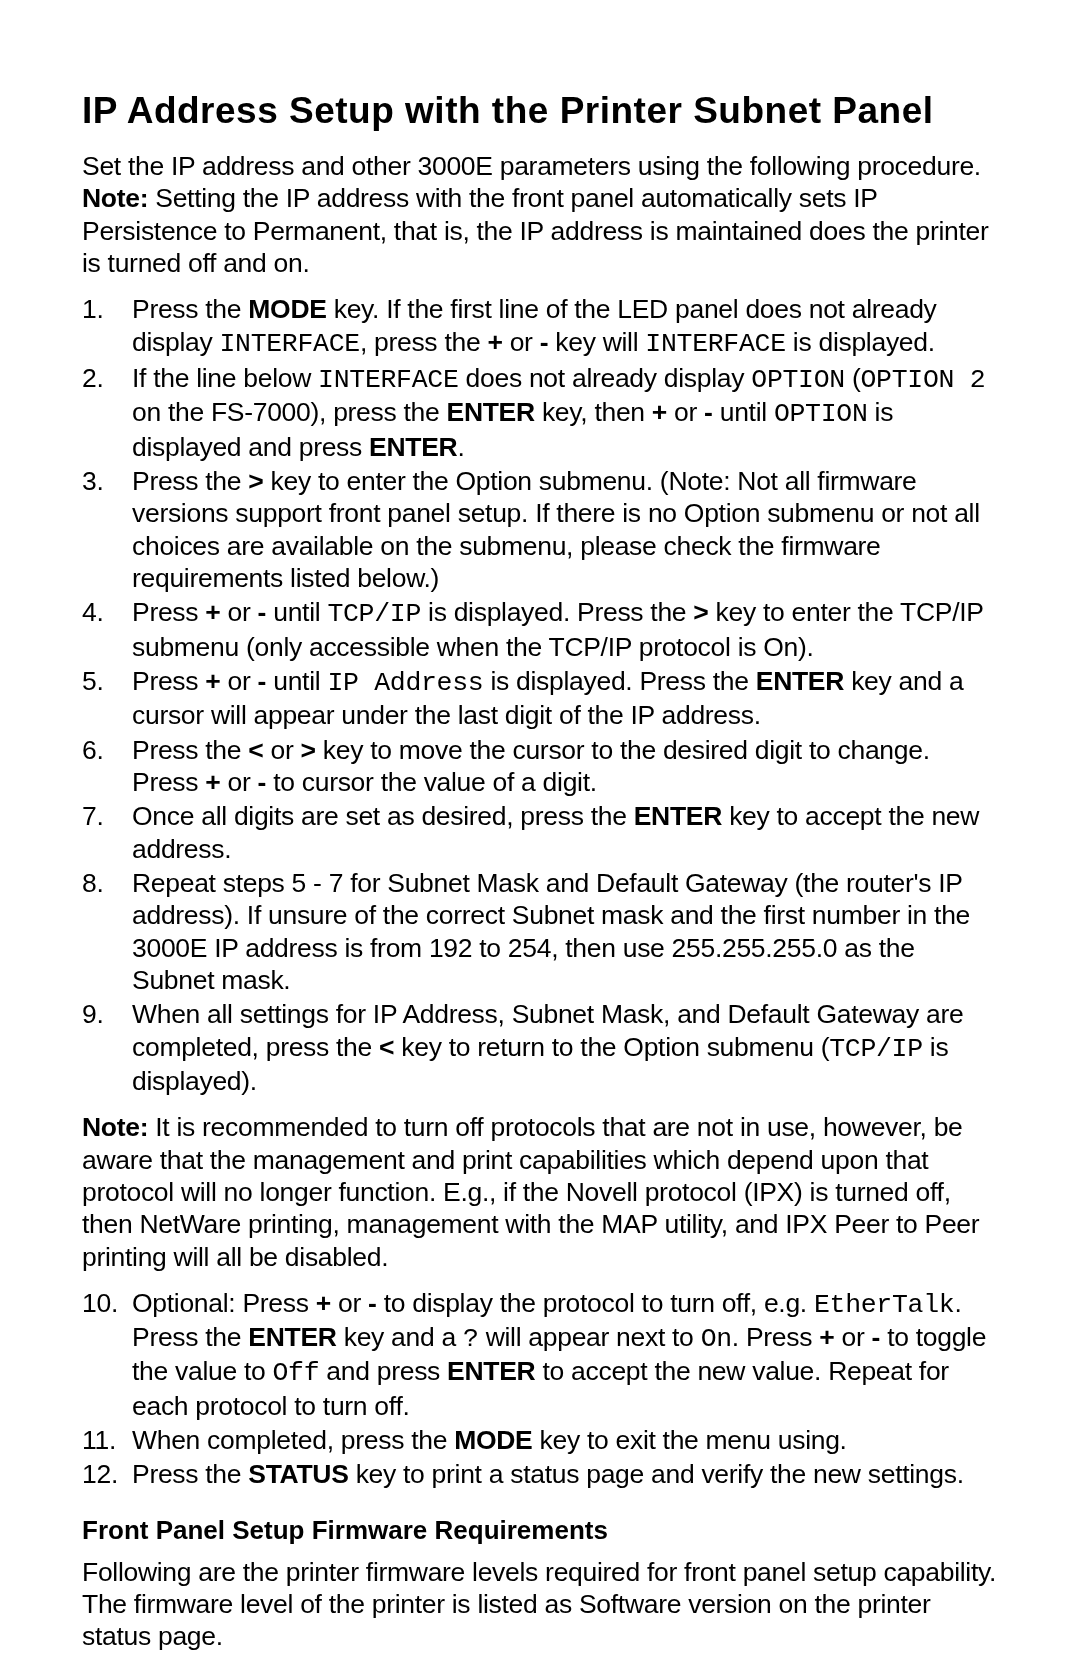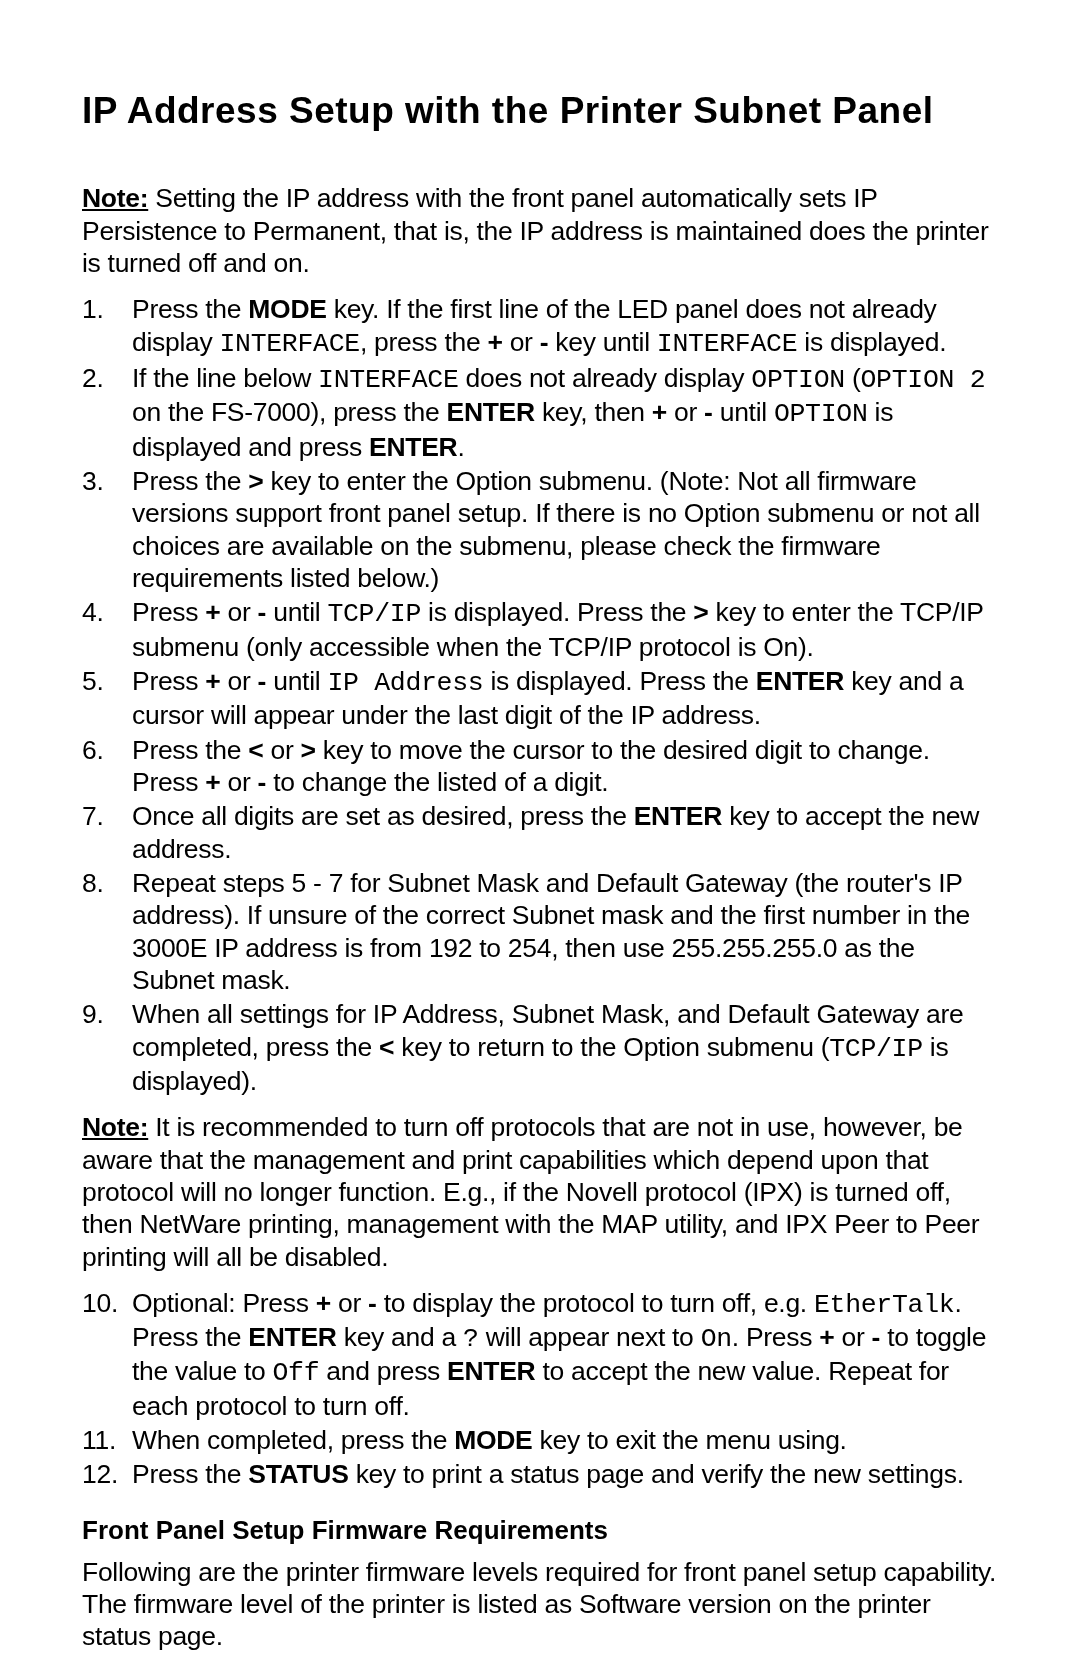--- a/index.html
+++ b/index.html
@@ -26,21 +26,20 @@
     font-weight: bold;
     margin: 24px 0 10px 0;
   }
   p.body, .intro, .note-para, .firmware-intro {
     font-size: 26.5px;
     line-height: 1.22;
     margin: 0 0 14px 0;
     letter-spacing: -0.3px;
   }
   .note-label {
-    text-decoration: underline;
   }
   ol.steps {
     list-style: none;
     margin: 0 0 14px 0;
     padding: 0;
     font-size: 26.5px;
     line-height: 1.22;
     letter-spacing: -0.3px;
     counter-reset: step var(--start, 0);
   }
@@ -62,42 +61,42 @@
   }
   .b { font-weight: bold; }
   .i { }
 </style>
 </head>
 <body>
 
 <h1 class="title">IP Address Setup with the Printer Subnet Panel</h1>
 
 <p class="intro">
-  <br>
+  <span>Set the IP address and other 3000E parameters using the following procedure.</span><br>
   <span class="b note-label">Note:</span><span> Setting the IP address with the front panel automatically sets IP Persistence to Permanent, that is, the IP address is maintained does the printer is turned off and on.</span>
 </p>
 
 <ol class="steps">
   <li>
-    <span>Press the </span><span class="b">MODE</span><span> key. If the first line of the LED panel does not already display </span><span class="mono">INTERFACE</span><span>, press the </span><span class="b">+</span><span> or </span><span class="b">-</span><span> key until </span><span class="mono">INTERFACE</span><span> is displayed.</span>
+    <span>Press the </span><span class="b">MODE</span><span> key. If the first line of the LED panel does not already display </span><span class="mono">INTERFACE</span><span>, press the </span><span class="b">+</span><span> or </span><span class="b">-</span><span> key will </span><span class="mono">INTERFACE</span><span> is displayed.</span>
   </li>
   <li>
     <span>If the line below </span><span class="mono">INTERFACE</span><span> does not already display </span><span class="mono">OPTION</span><span> (</span><span class="mono">OPTION 2</span><span> on the FS-7000), press the </span><span class="b">ENTER</span><span> key, then </span><span class="b">+</span><span> or </span><span class="b">-</span><span> until </span><span class="mono">OPTION</span><span> is displayed and press </span><span class="b">ENTER</span><span>.</span>
   </li>
   <li>
     <span>Press the </span><span class="b">&gt;</span><span> key to enter the Option submenu. (Note: Not all firmware versions support front panel setup. If there is no Option submenu or not all choices are available on the submenu, please check the firmware requirements listed below.)</span>
   </li>
   <li>
     <span>Press </span><span class="b">+</span><span> or </span><span class="b">-</span><span> until </span><span class="mono">TCP/IP</span><span> is displayed. Press the </span><span class="b">&gt;</span><span> key to enter the TCP/IP submenu (only accessible when the TCP/IP protocol is On).</span>
   </li>
   <li>
     <span>Press </span><span class="b">+</span><span> or </span><span class="b">-</span><span> until </span><span class="mono">IP Address</span><span> is displayed. Press the </span><span class="b">ENTER</span><span> key and a cursor will appear under the last digit of the IP address.</span>
   </li>
   <li>
-    <span>Press the </span><span class="b">&lt;</span><span> or </span><span class="b">&gt;</span><span> key to move the cursor to the desired digit to change. Press </span><span class="b">+</span><span> or </span><span class="b">-</span><span> to change the listed of a digit.</span>
+    <span>Press the </span><span class="b">&lt;</span><span> or </span><span class="b">&gt;</span><span> key to move the cursor to the desired digit to change. Press </span><span class="b">+</span><span> or </span><span class="b">-</span><span> to cursor the value of a digit.</span>
   </li>
   <li>
     <span>Once all digits are set as desired, press the </span><span class="b">ENTER</span><span> key to accept the new address.</span>
   </li>
   <li>
     <span>Repeat steps 5 - 7 for Subnet Mask and Default Gateway (the router's IP address). If unsure of the correct Subnet mask and the first number in the 3000E IP address is from 192 to 254, then use 255.255.255.0 as the Subnet mask.</span>
   </li>
   <li>
     <span>When all settings for IP Address, Subnet Mask, and Default Gateway are completed, press the </span><span class="b">&lt;</span><span> key to return to the Option submenu (</span><span class="mono">TCP/IP</span><span> is displayed).</span>
   </li>

